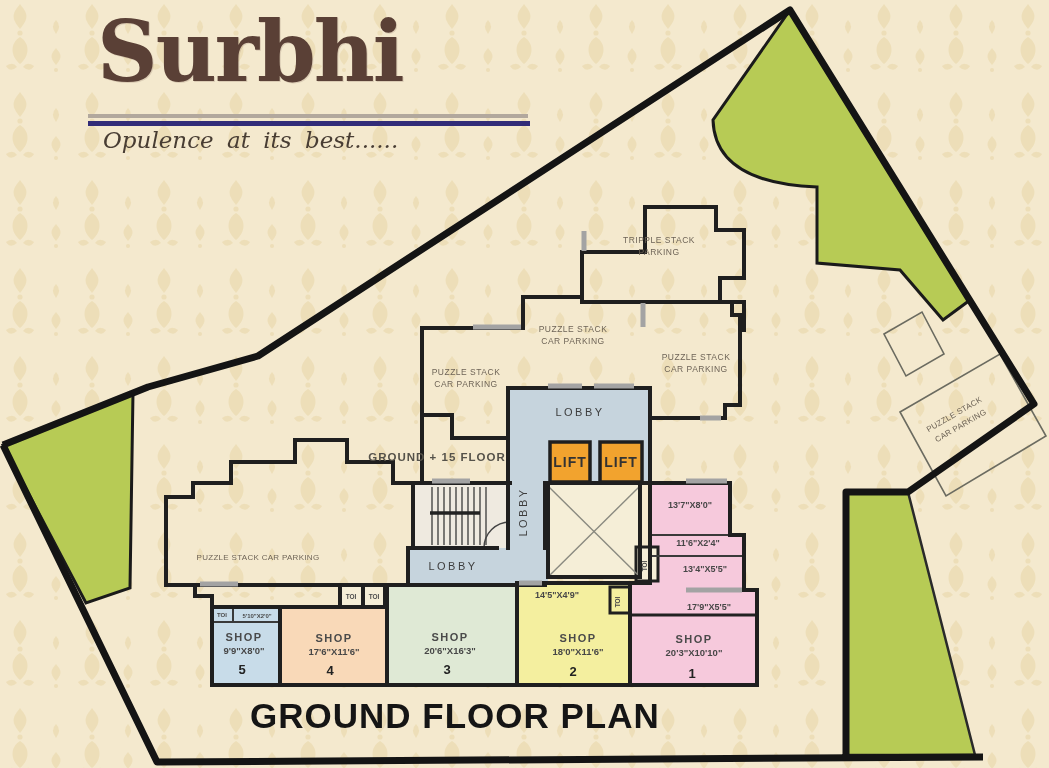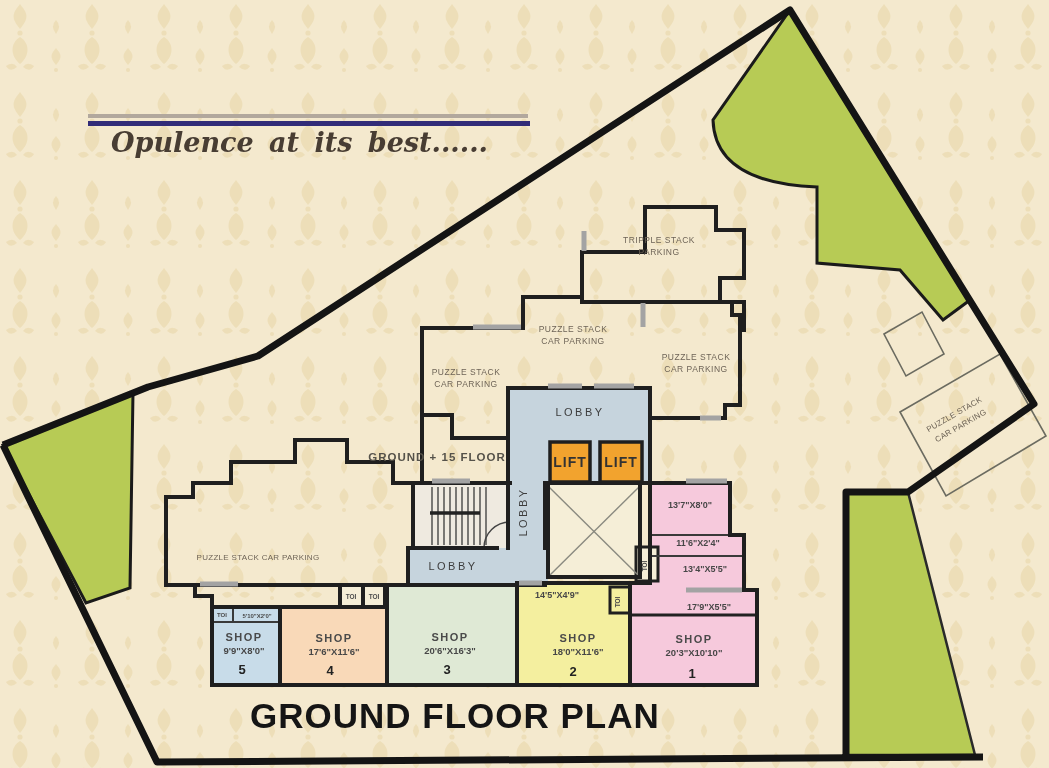--- a/index.html
+++ b/index.html
@@ -12,22 +12,22 @@
     font-family:"DejaVu Serif",serif;
     font-weight:700;font-size:84px;line-height:1.05;
     color:#5a4036;letter-spacing:-2px;
     text-shadow:1px 1px 0 #7a5c4e33;
   }
   #ruleGray{left:88px;top:114px;width:440px;height:4px;background:#b2a89d;}
   #ruleNavy{left:88px;top:121px;width:442px;height:5px;background:#322c78;}
   #tagline{
     left:103px;top:127px;
     font-family:"DejaVu Serif",serif;
-    font-style:italic;font-weight:700;font-size:27px;
-    color:#483d33;word-spacing:6px;margin-left:8px;
+    font-style:italic;font-weight:400;font-size:23px;
+    color:#483d33;word-spacing:6px;
   }
   #planTitle{
     left:250px;top:696px;width:500px;text-align:left;
     font-weight:700;font-size:35px;letter-spacing:1px;color:#151515;
     font-family:"Liberation Sans",sans-serif;
   }
   svg text{font-family:"Liberation Sans",sans-serif;}
   .pk{fill:#6e6457;font-size:8.5px;letter-spacing:.5px;}
   .pk1{fill:#6e6457;font-size:8px;letter-spacing:.3px;}
   .rm{fill:#3d3d3d;font-size:11px;letter-spacing:2.5px;}
@@ -215,18 +215,19 @@
       <text x="334" y="655" text-anchor="middle" class="shopSize">17'6"X11'6"</text>
       <text x="330" y="675" text-anchor="middle" class="shopNum">4</text>
     </g>
     <g>
       <text x="244" y="641" text-anchor="middle" class="shopName">SHOP</text>
       <text x="244" y="654" text-anchor="middle" class="shopSize">9'9"X8'0"</text>
       <text x="242" y="674" text-anchor="middle" class="shopNum">5</text>
     </g>
   </svg>
 
+  <div id="brandName" class="hdr">Surbhi</div>
   <div id="ruleGray" class="hdr"></div>
   <div id="ruleNavy" class="hdr"></div>
   <div id="tagline" class="hdr">Opulence  at its best......</div>
 
   <div id="planTitle" class="hdr">GROUND FLOOR PLAN</div>
 </div>
 
 </body></html>

